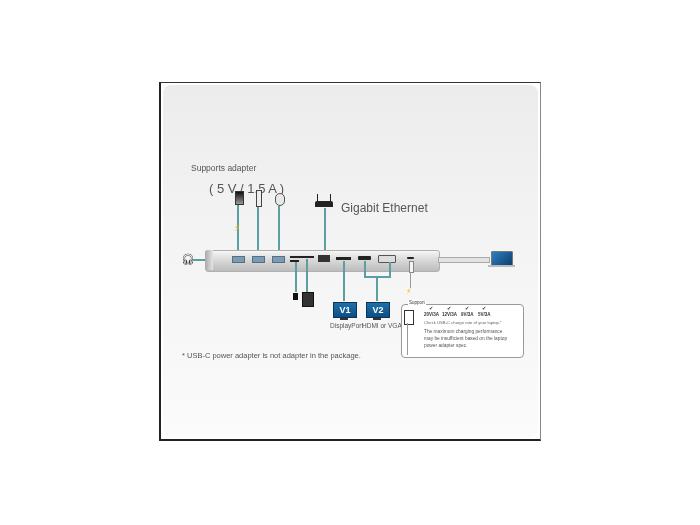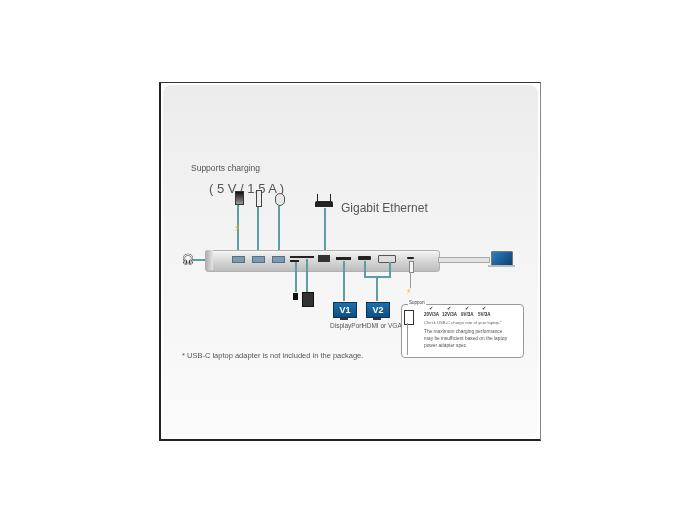--- a/index.html
+++ b/index.html
@@ -27,21 +27,21 @@
   .vlabel { position:absolute; font-size:4.5px; font-weight:bold; color:#333; white-space:nowrap; }
   .check { position:absolute; font-size:5px; color:#333; }
 </style>
 </head>
 <body>
 
 <div class="frame">
   <div class="panel"></div>
 </div>
 
-<div class="txt" style="left:191px;top:163px;font-size:8.5px;">Supports charging</div>
+<div class="txt" style="left:191px;top:163px;font-size:8.5px;">Supports adapter</div>
 <div class="txt" style="left:209px;top:181px;font-size:13px;">( 5 V / 1.5 A )</div>
 
 <div class="abs" style="left:235px;top:191px;width:7px;height:12px;background:linear-gradient(180deg,#111,#999);border:1px solid #333;"></div>
 <div class="abs" style="left:256px;top:190px;width:4px;height:15px;background:#eee;border:1px solid #444;"></div>
 <div class="abs" style="left:275px;top:193px;width:8px;height:11px;border-radius:5px;background:#e8e8e8;border:1px solid #555;"></div>
 
 <div class="line" style="left:237px;top:205px;width:2px;height:46px;"></div>
 <div class="line" style="left:257px;top:207px;width:2px;height:44px;"></div>
 <div class="line" style="left:278px;top:206px;width:2px;height:45px;"></div>
 <div class="abs" style="left:234px;top:223px;font-size:9px;color:#f2b705;">⚡</div>
@@ -105,13 +105,13 @@
 <div class="check" style="left:482px;top:305px;">✔</div>
 <div class="vlabel" style="left:424px;top:312px;">20V/3A</div>
 <div class="vlabel" style="left:442px;top:312px;">12V/3A</div>
 <div class="vlabel" style="left:461px;top:312px;">9V/3A</div>
 <div class="vlabel" style="left:478px;top:312px;">5V/3A</div>
 <div class="txt" style="left:424px;top:320px;font-size:4.2px;color:#666;">Check USB-C charge rate of your laptop.*</div>
 <div class="txt" style="left:424px;top:329px;font-size:4.8px;">The maximum charging performance</div>
 <div class="txt" style="left:424px;top:336px;font-size:4.8px;">may be insufficient based on the laptop</div>
 <div class="txt" style="left:424px;top:343px;font-size:4.8px;">power adapter spec.</div>
 
-<div class="txt" style="left:182px;top:351px;font-size:7.5px;">* USB-C laptop adapter is not included in the package.</div>
+<div class="txt" style="left:182px;top:351px;font-size:7.5px;">* USB-C power adapter is not adapter in the package.</div>
 
 </body></html>

